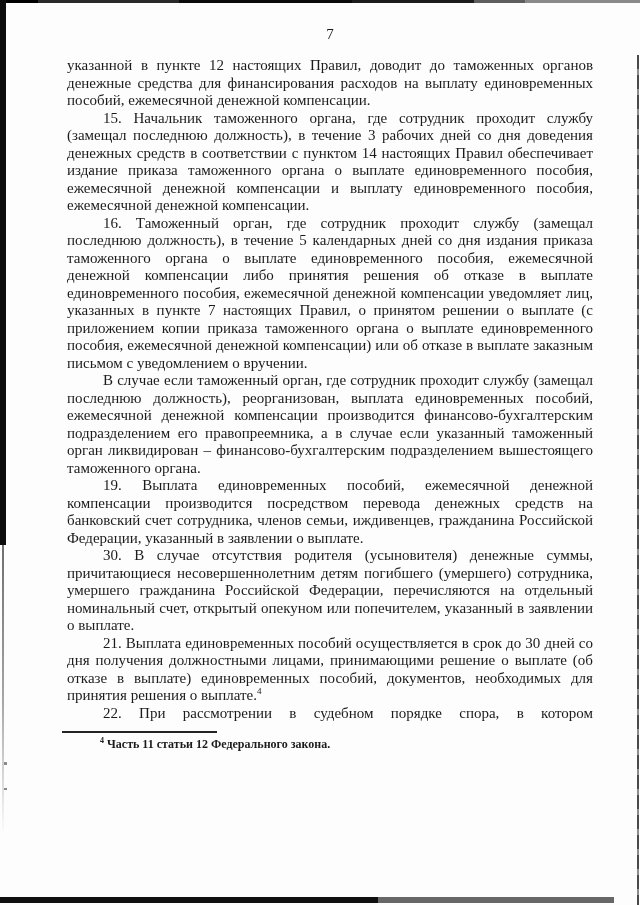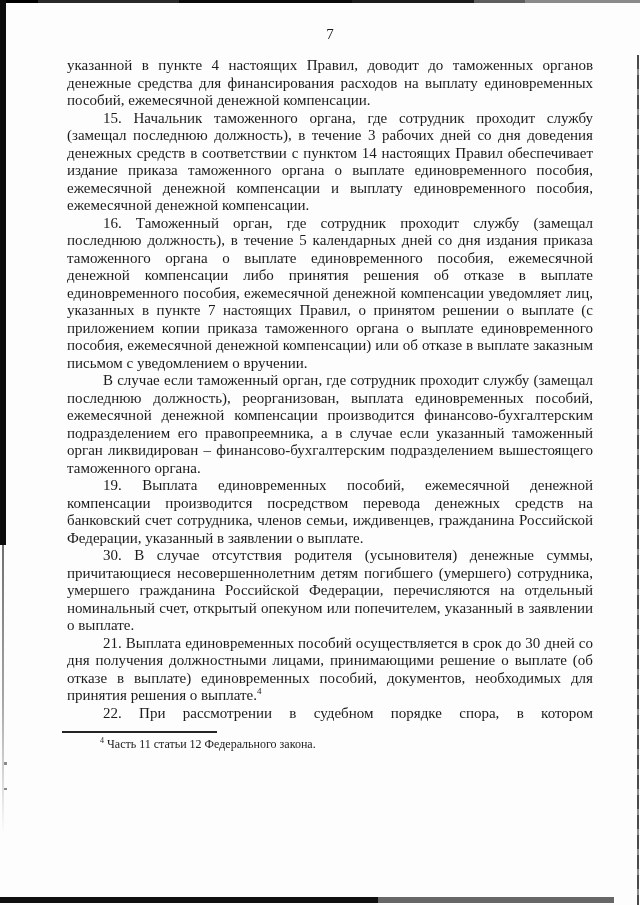--- a/index.html
+++ b/index.html
@@ -79,20 +79,21 @@
   .footnote-rule {
     width: 155px;
     height: 0;
     border-top: 2px solid #242424;
     margin: 9px 0 4px -5px;
   }
   .footnote {
     font-size: 12px;
     line-height: 14px;
     text-indent: 33px;
+    font-weight: bold;
   }
   .footnote sup {
     font-size: 8px;
     line-height: 0;
     margin-right: 3px;
   }
 </style>
 </head>
 <body>
 
@@ -105,21 +106,21 @@
   <div class="scan-bottom"></div>
   <div class="speck s1"></div>
   <div class="speck s2"></div>
   <div class="speck s3"></div>
 
   <div class="content">
 
     <div class="page-number">7</div>
 
     <p class="para no-indent">
-      <span>указанной в пункте 4 настоящих Правил, доводит до таможенных органов денежные средства для финансирования расходов на выплату единовременных пособий, ежемесячной денежной компенсации.</span>
+      <span>указанной в пункте 12 настоящих Правил, доводит до таможенных органов денежные средства для финансирования расходов на выплату единовременных пособий, ежемесячной денежной компенсации.</span>
     </p>
 
     <p class="para">
       <span>15. Начальник таможенного органа, где сотрудник проходит службу (замещал последнюю должность), в течение 3 рабочих дней со дня доведения денежных средств в соответствии с пунктом 14 настоящих Правил обеспечивает издание приказа таможенного органа о выплате единовременного пособия, ежемесячной денежной компенсации и выплату единовременного пособия, ежемесячной денежной компенсации.</span>
     </p>
 
     <p class="para">
       <span>16. Таможенный орган, где сотрудник проходит службу (замещал последнюю должность), в течение 5 календарных дней со дня издания приказа таможенного органа о выплате единовременного пособия, ежемесячной денежной компенсации либо принятия решения об отказе в выплате единовременного пособия, ежемесячной денежной компенсации уведомляет лиц, указанных в пункте 7 настоящих Правил, о принятом решении о выплате (с приложением копии приказа таможенного органа о выплате единовременного пособия, ежемесячной денежной компенсации) или об отказе в выплате заказным письмом с уведомлением о вручении.</span>
     </p>
 

